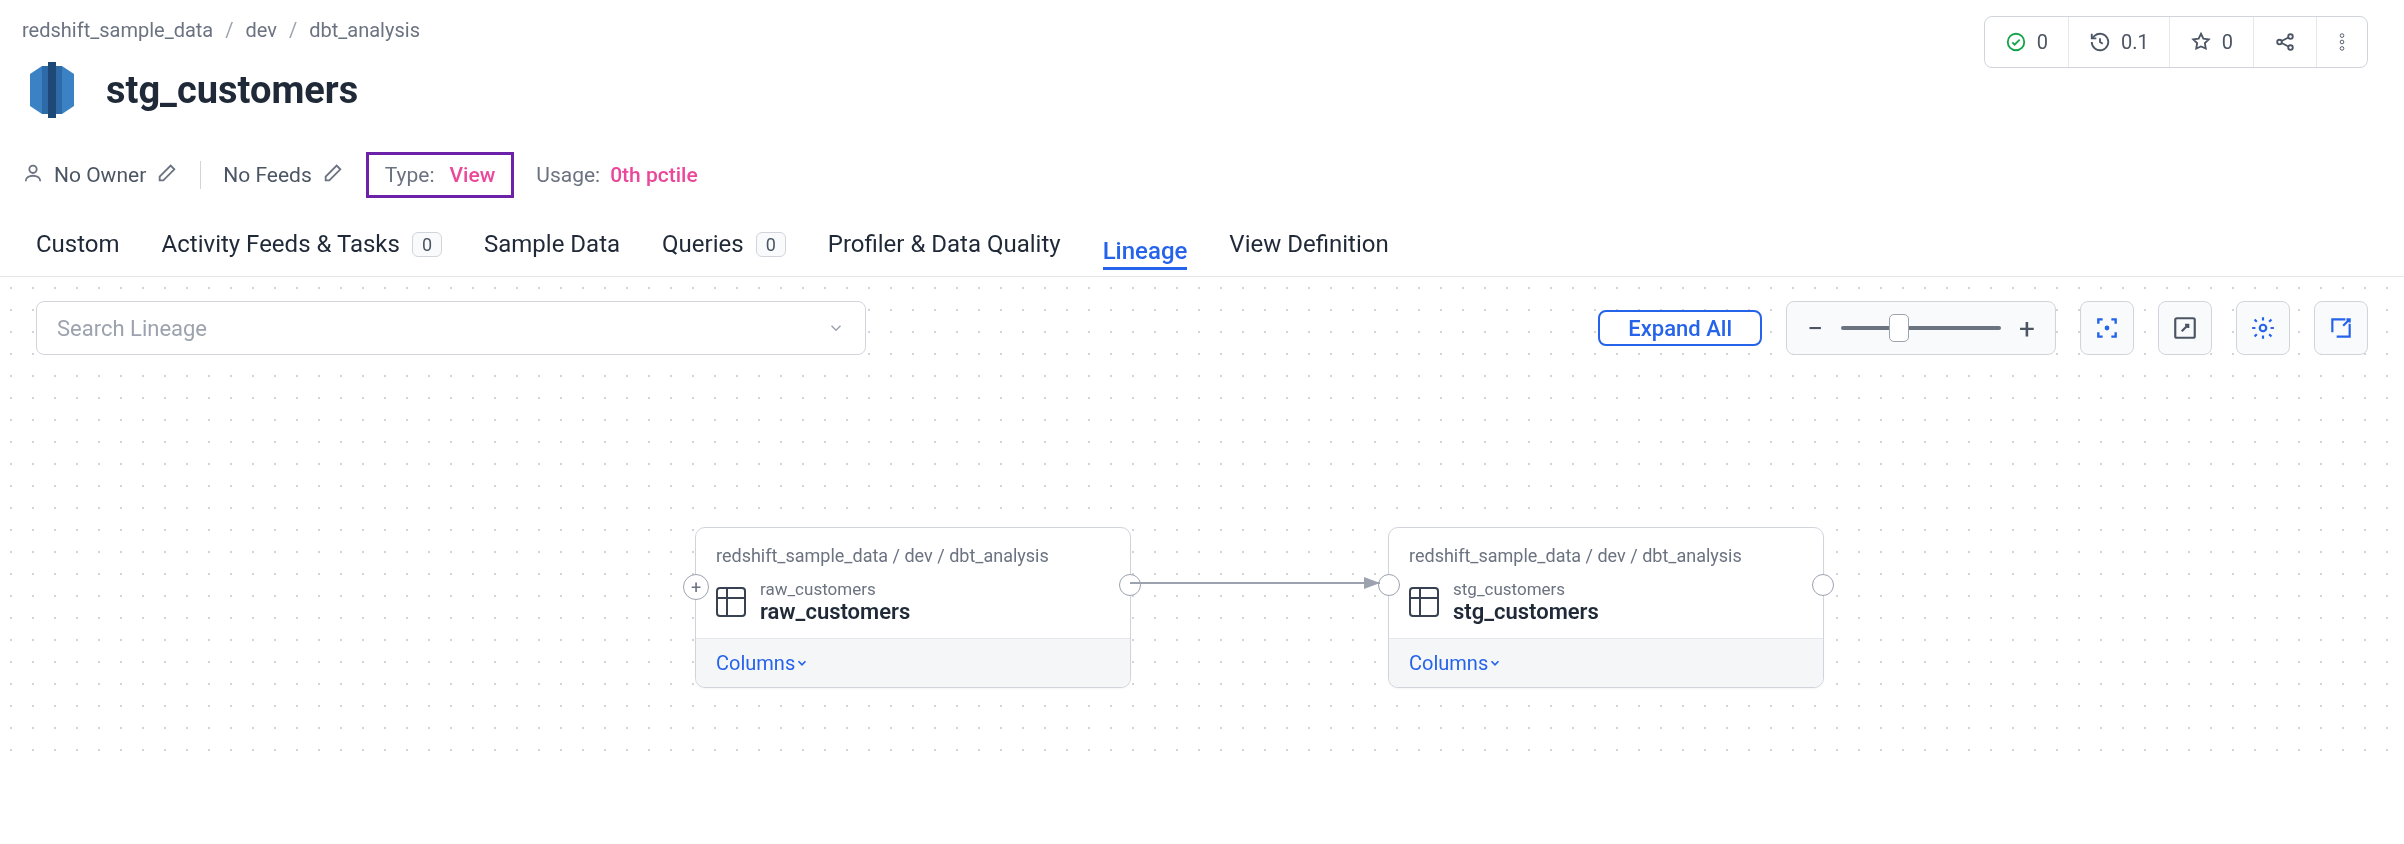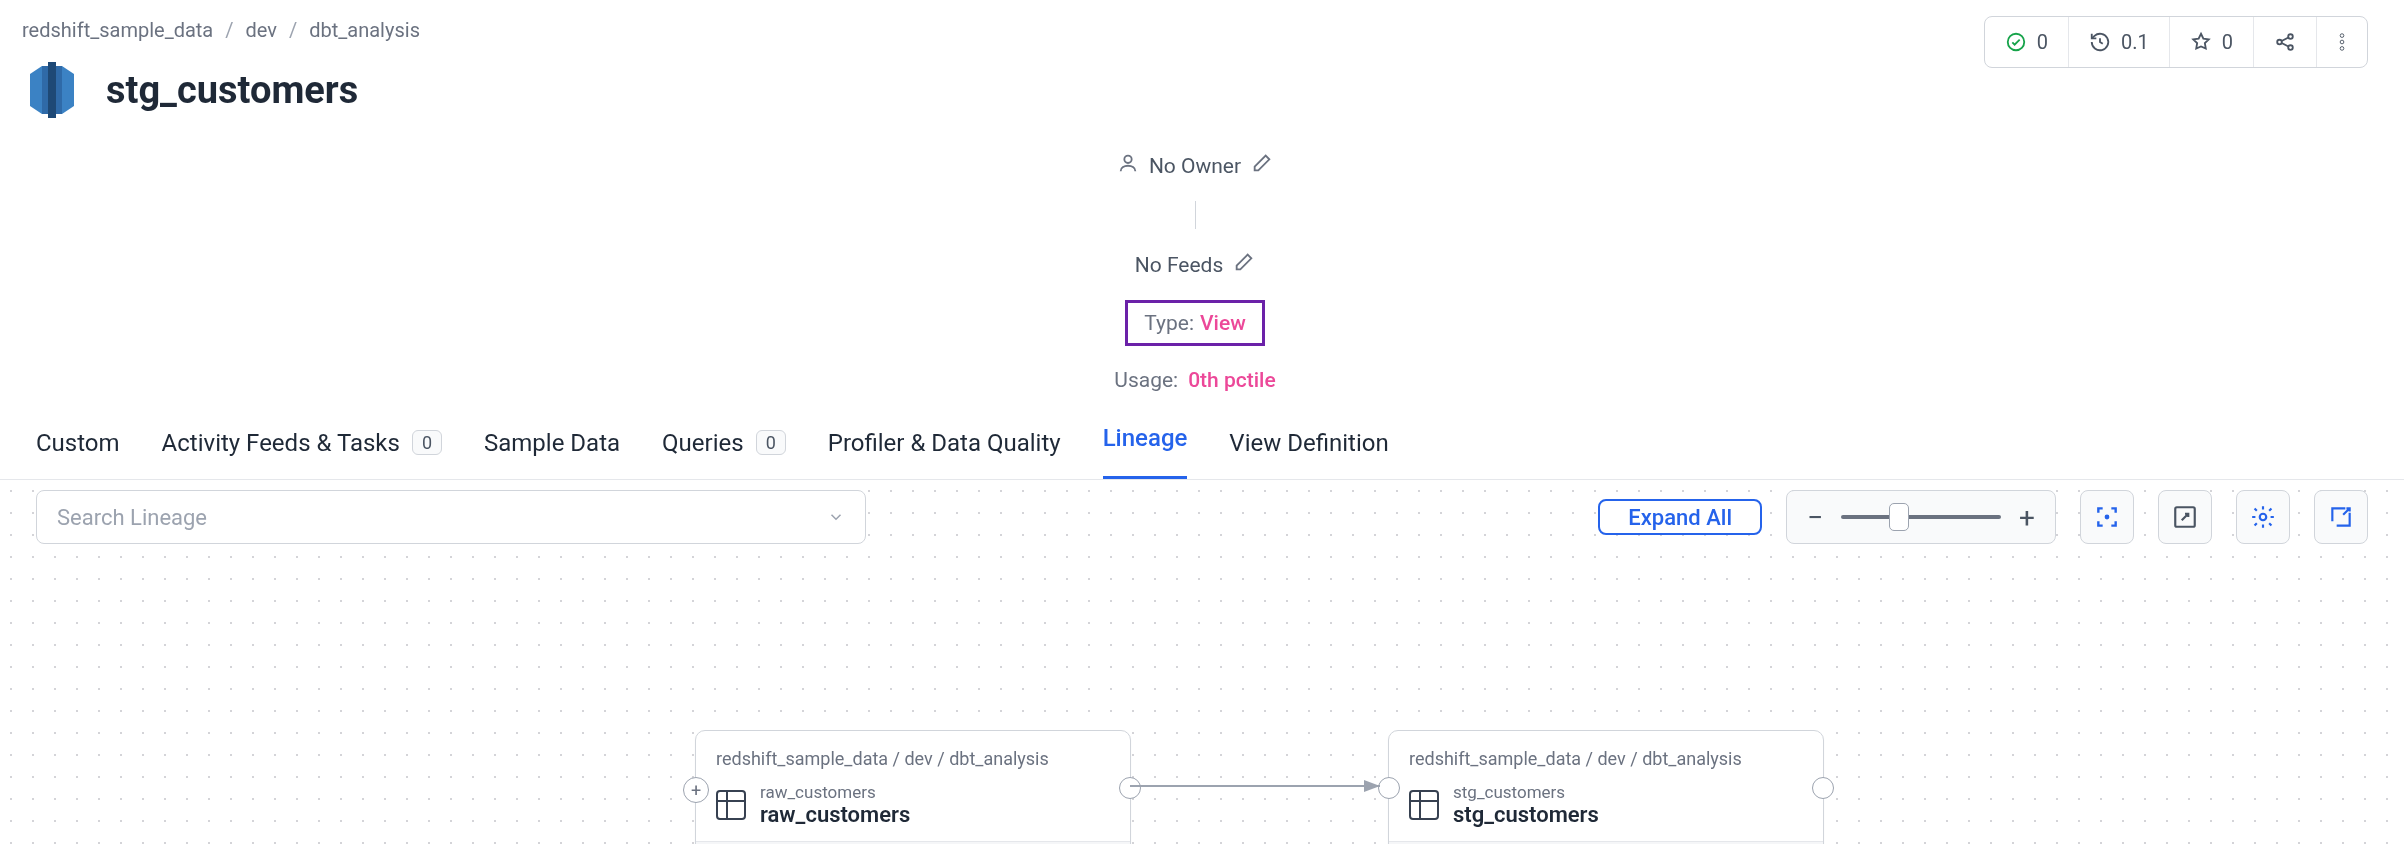--- a/index.html
+++ b/index.html
@@ -38,33 +38,32 @@
     font-weight: 700;
     color: #1f2937;
   }
   .meta-row {
     display: flex;
     align-items: center;
     gap: 22px;
     margin-top: 32px;
     color: #4b5563;
     font-size: 21px;
-    flex-direction: column;
   }
   .meta-item { display: flex; align-items: center; gap: 10px; }
   .meta-label { color: #6b7280; }
   .meta-value { color: #ec4899; font-weight: 500; }
   .divider { width: 1px; height: 28px; background: #d1d5db; }
   .pencil-icon svg, .user-icon svg { width: 22px; height: 22px; stroke: #6b7280; fill: none; }
   .type-highlight {
     border: 3px solid #6b21a8;
     padding: 8px 16px;
     display: inline-flex;
     align-items: center;
-    gap: 6px;
+    gap: 15px;
   }
   .top-actions {
     position: absolute;
     top: 16px;
     right: 36px;
     display: flex;
     align-items: center;
     border: 1px solid #d1d5db;
     border-radius: 8px;
     height: 52px;
@@ -95,41 +94,41 @@
     padding-bottom: 18px;
     display: flex;
     align-items: center;
     gap: 12px;
     cursor: pointer;
   }
   .tab.active {
     color: #2563eb;
     border-bottom: 3px solid #2563eb;
     font-weight: 500;
-    padding-bottom: 24px;
+    padding-bottom: 2px;
   }
   .badge {
     border: 1px solid #d1d5db;
     border-radius: 6px;
     padding: 1px 9px;
     font-size: 18px;
     color: #4b5563;
     background: #f9fafb;
   }
   .canvas-area {
     position: relative;
     height: 490px;
     background-color: #fff;
     background-image: radial-gradient(#d4d4d8 1.4px, transparent 1.4px);
     background-size: 22px 22px;
     overflow: hidden;
   }
   .toolbar-row {
     position: absolute;
-    top: 10px;
+    top: 24px;
     left: 36px;
     right: 36px;
     display: flex;
     align-items: center;
     justify-content: space-between;
     z-index: 5;
   }
   .search-lineage {
     width: 830px;
     height: 54px;

